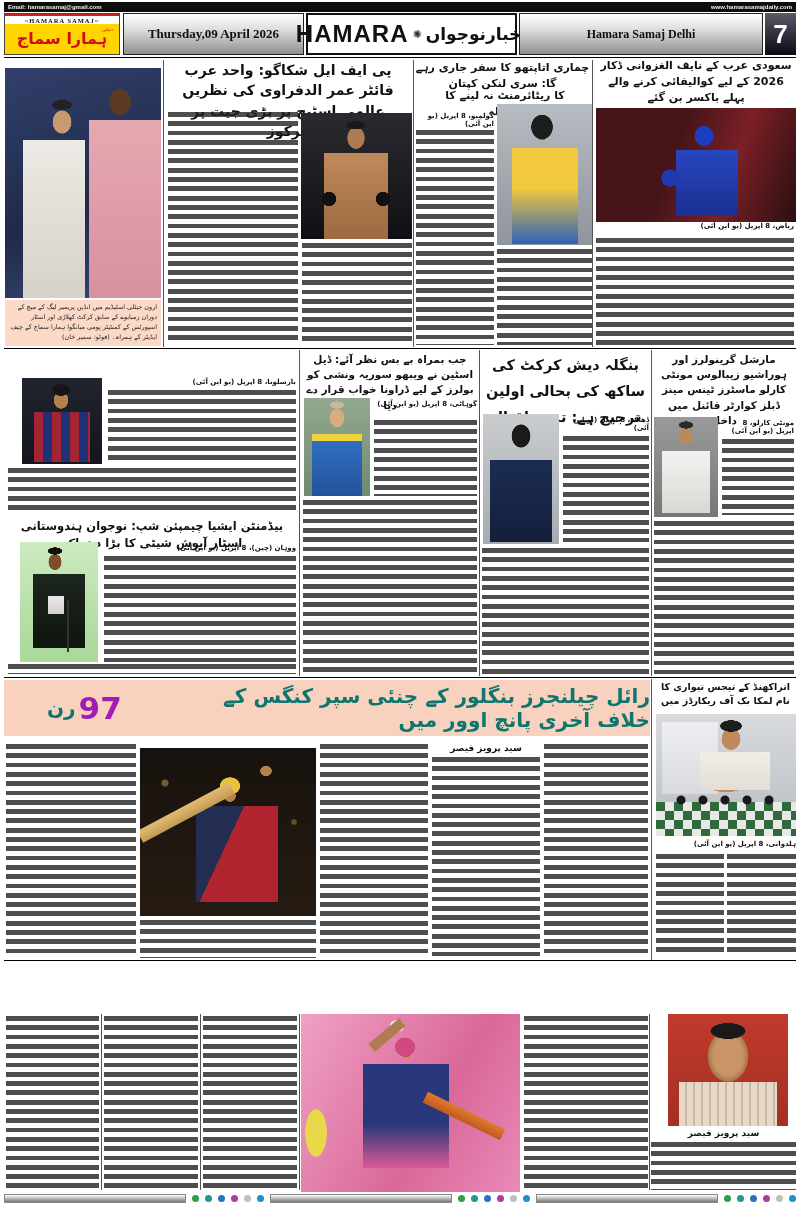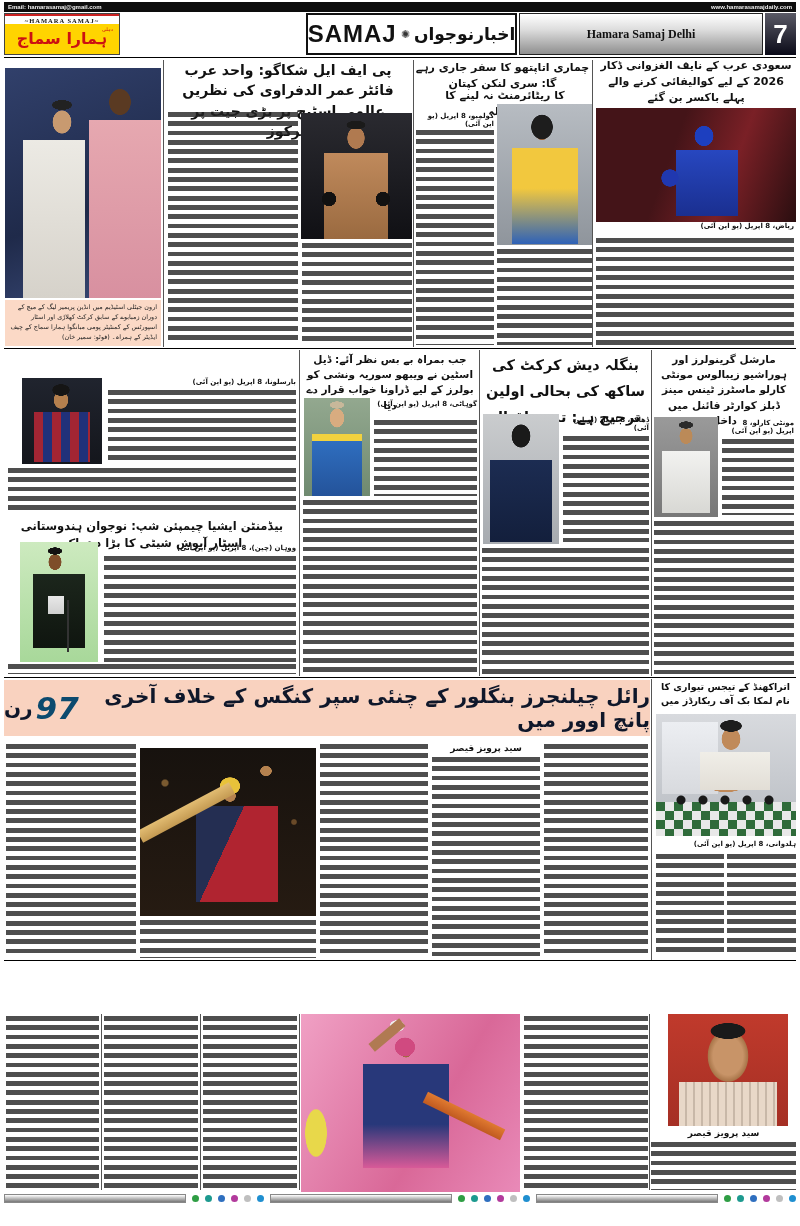--- a/index.html
+++ b/index.html
@@ -32,22 +32,22 @@
   .hline{height:1px;background:#000;}
   .vline{width:1px;background:#555;}
   
   .hl{font-weight:bold;direction:rtl;text-align:center;line-height:1.45;}
   .dl{font-weight:bold;direction:rtl;font-size:7px;line-height:1.2;color:#111;text-align:right;}
   .gk{background:repeating-linear-gradient(180deg,#222 0 4.8px,transparent 4.8px 9.3px);opacity:.8;}
   .byline{font-weight:bold;font-size:9px;direction:rtl;text-align:center;}
   .caption{background:#fbd9c6;font-size:6.4px;direction:rtl;text-align:right;line-height:1.55;
            padding:3px 4px;box-sizing:border-box;color:#222;}
   .banner{background:#f9d2bf;display:flex;align-items:center;justify-content:center;direction:rtl;}
-  .banner-red{color:#0f172a;font-weight:bold;font-size:20px;}
-  .banner-num{color:#0c4a6e;font-weight:bold;font-size:31px;padding:0 3px;font-style:italic;}
+  .banner-red{color:#0f766e;font-weight:bold;font-size:20px;padding-left:43px;}
+  .banner-num{color:#a21caf;font-weight:bold;font-size:31px;padding:0 3px;}
   .banner-black{color:#111;font-weight:bold;font-size:23px;}
   
   .ph{background-repeat:no-repeat;overflow:hidden;}
   .ph-twomen{background-image:
     radial-gradient(ellipse closest-side,#222 70%,transparent 72%),
     radial-gradient(ellipse closest-side,#c89a70 70%,transparent 74%),
     radial-gradient(ellipse closest-side,#5a3a22 70%,transparent 74%),
     linear-gradient(#eceae4,#d6d2ca),
     linear-gradient(#e6a8b0,#d890a0),
     linear-gradient(160deg,#31406b,#1f2a4a 60%,#3a4a78);
@@ -175,22 +175,25 @@
 
   <div class="abs topbar">
     <span>Email: hamarasamaj@gmail.com</span>
     <span>www.hamarasamajdaily.com</span>
   </div>
   <div class="abs masthead">
     <div class="mast-en">~HAMARA SAMAJ~</div>
     <div class="mast-ur">ہمارا سماج</div>
     <div class="mast-city">دہلی</div>
   </div>
+  <div class="abs silverbar datebar">
+    <span>Thursday,09 April 2026</span>
+  </div>
   <div class="abs sportsbox">
-    <span class="sports-en">SAMAJ</span>
+    <span class="sports-en">HAMARA</span>
     <span class="flower">✺</span>
     <span class="sports-ur">اخبارنوجواں</span>
   </div>
   <div class="abs silverbar editionbar">
     <span>Hamara Samaj Delhi</span>
   </div>
   <div class="abs pagebox">
     <span>7</span>
   </div>
   <div class="abs hline" style="left:4px;top:57px;width:792px;"></div>

